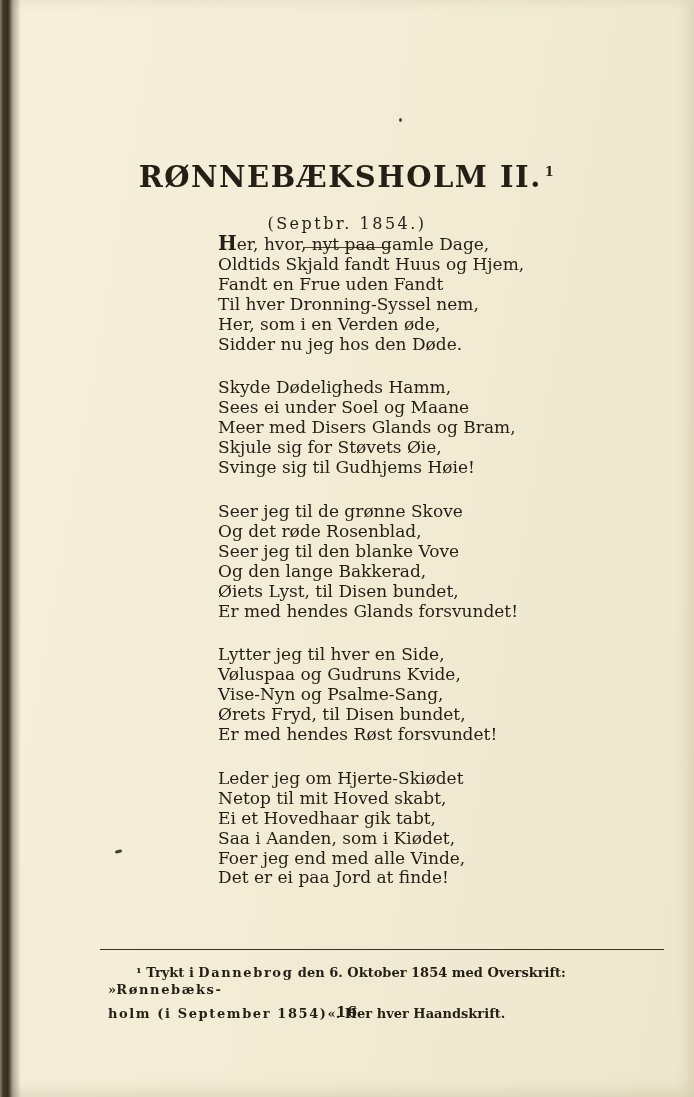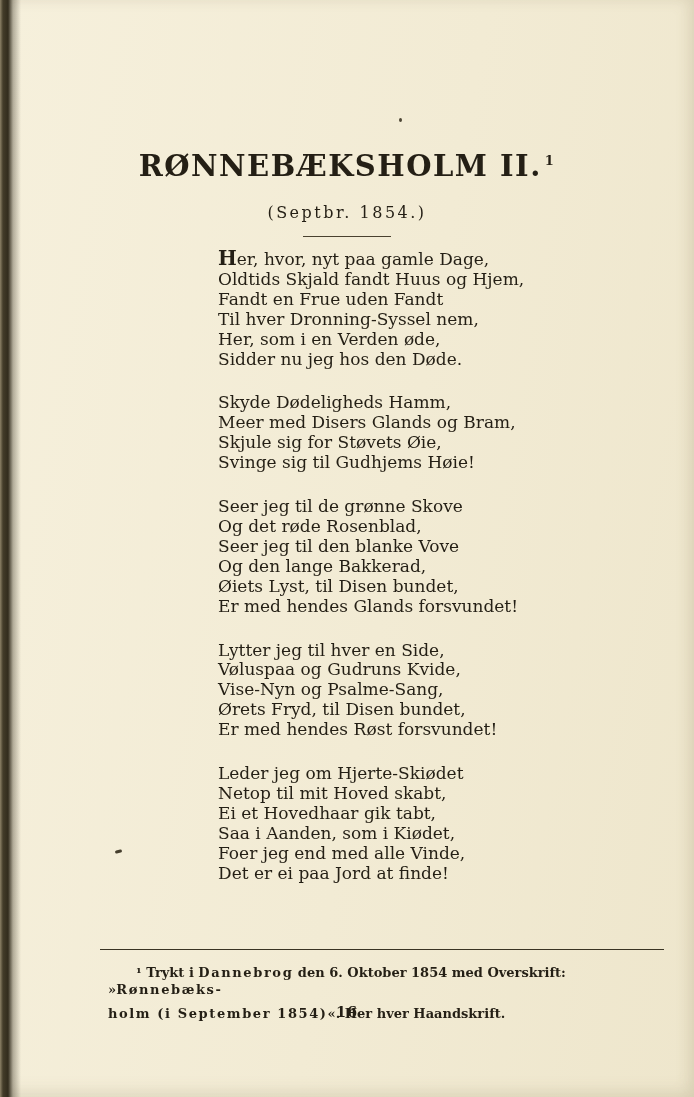--- a/index.html
+++ b/index.html
@@ -12,27 +12,27 @@
     color:#241f15;
     overflow:hidden;
     box-shadow: inset -6px 0 14px rgba(120,105,70,0.12), inset 0 -8px 16px rgba(120,105,70,0.08);
   }
   .gutter {
     position:absolute; left:0; top:0; bottom:0; width:22px;
     background: linear-gradient(to right,
       #8d8267 0px, #433c29 3px, #322c1d 8px,
       rgba(50,44,29,0.35) 13px, rgba(50,44,29,0) 21px);
   }
-  .header { position:absolute; top:149px; left:0; right:0; text-align:center; }
+  .header { position:absolute; top:160px; left:0; right:0; text-align:center; }
   .title { font-size:29px; font-weight:bold; letter-spacing:1.5px; white-space:nowrap; }
   .title .sup { font-size:13px; vertical-align:super; margin-left:3px; }
   .subtitle { margin-top:20px; font-size:16px; letter-spacing:2.5px; }
   .subrule { width:88px; border-top:1.5px solid #49412f; margin:14px auto 0; }
 
-  .poem { position:absolute; left:218px; top:249px; font-size:17px; line-height:19.9px; }
+  .poem { position:absolute; left:218px; top:234px; font-size:17px; line-height:19.9px; }
   .stanza { margin:0 0 24px 0; }
   .line { margin:0; white-space:pre; }
   .first-line::first-letter { font-weight:bold; font-size:1.17em; }
 
   .footnote {
     position:absolute; left:100px; right:30px; top:949px;
     border-top:1.5px solid #393323; padding-top:7px;
     font-size:13px; line-height:16.5px; font-weight:bold; font-weight:600;
   }
   .fn-line { margin:8px; }
@@ -70,20 +70,21 @@
       <div class="stanza">
         <p class="line first-line">Her, hvor, nyt paa gamle Dage,</p>
         <p class="line">Oldtids Skjald fandt Huus og Hjem,</p>
         <p class="line">Fandt en Frue uden Fandt</p>
         <p class="line">Til hver Dronning-Syssel nem,</p>
         <p class="line">Her, som i en Verden øde,</p>
         <p class="line">Sidder nu jeg hos den Døde.</p>
       </div>
       <div class="stanza">
         <p class="line">Skyde Dødeligheds Hamm,</p>
+        <p class="line">Sees ei under Soel og Maane</p>
         <p class="line">Meer med Disers Glands og Bram,</p>
         <p class="line">Skjule sig for Støvets Øie,</p>
         <p class="line">Svinge sig til Gudhjems Høie!</p>
       </div>
       <div class="stanza">
         <p class="line">Seer jeg til de grønne Skove</p>
         <p class="line">Og det røde Rosenblad,</p>
         <p class="line">Seer jeg til den blanke Vove</p>
         <p class="line">Og den lange Bakkerad,</p>
         <p class="line">Øiets Lyst, til Disen bundet,</p>

